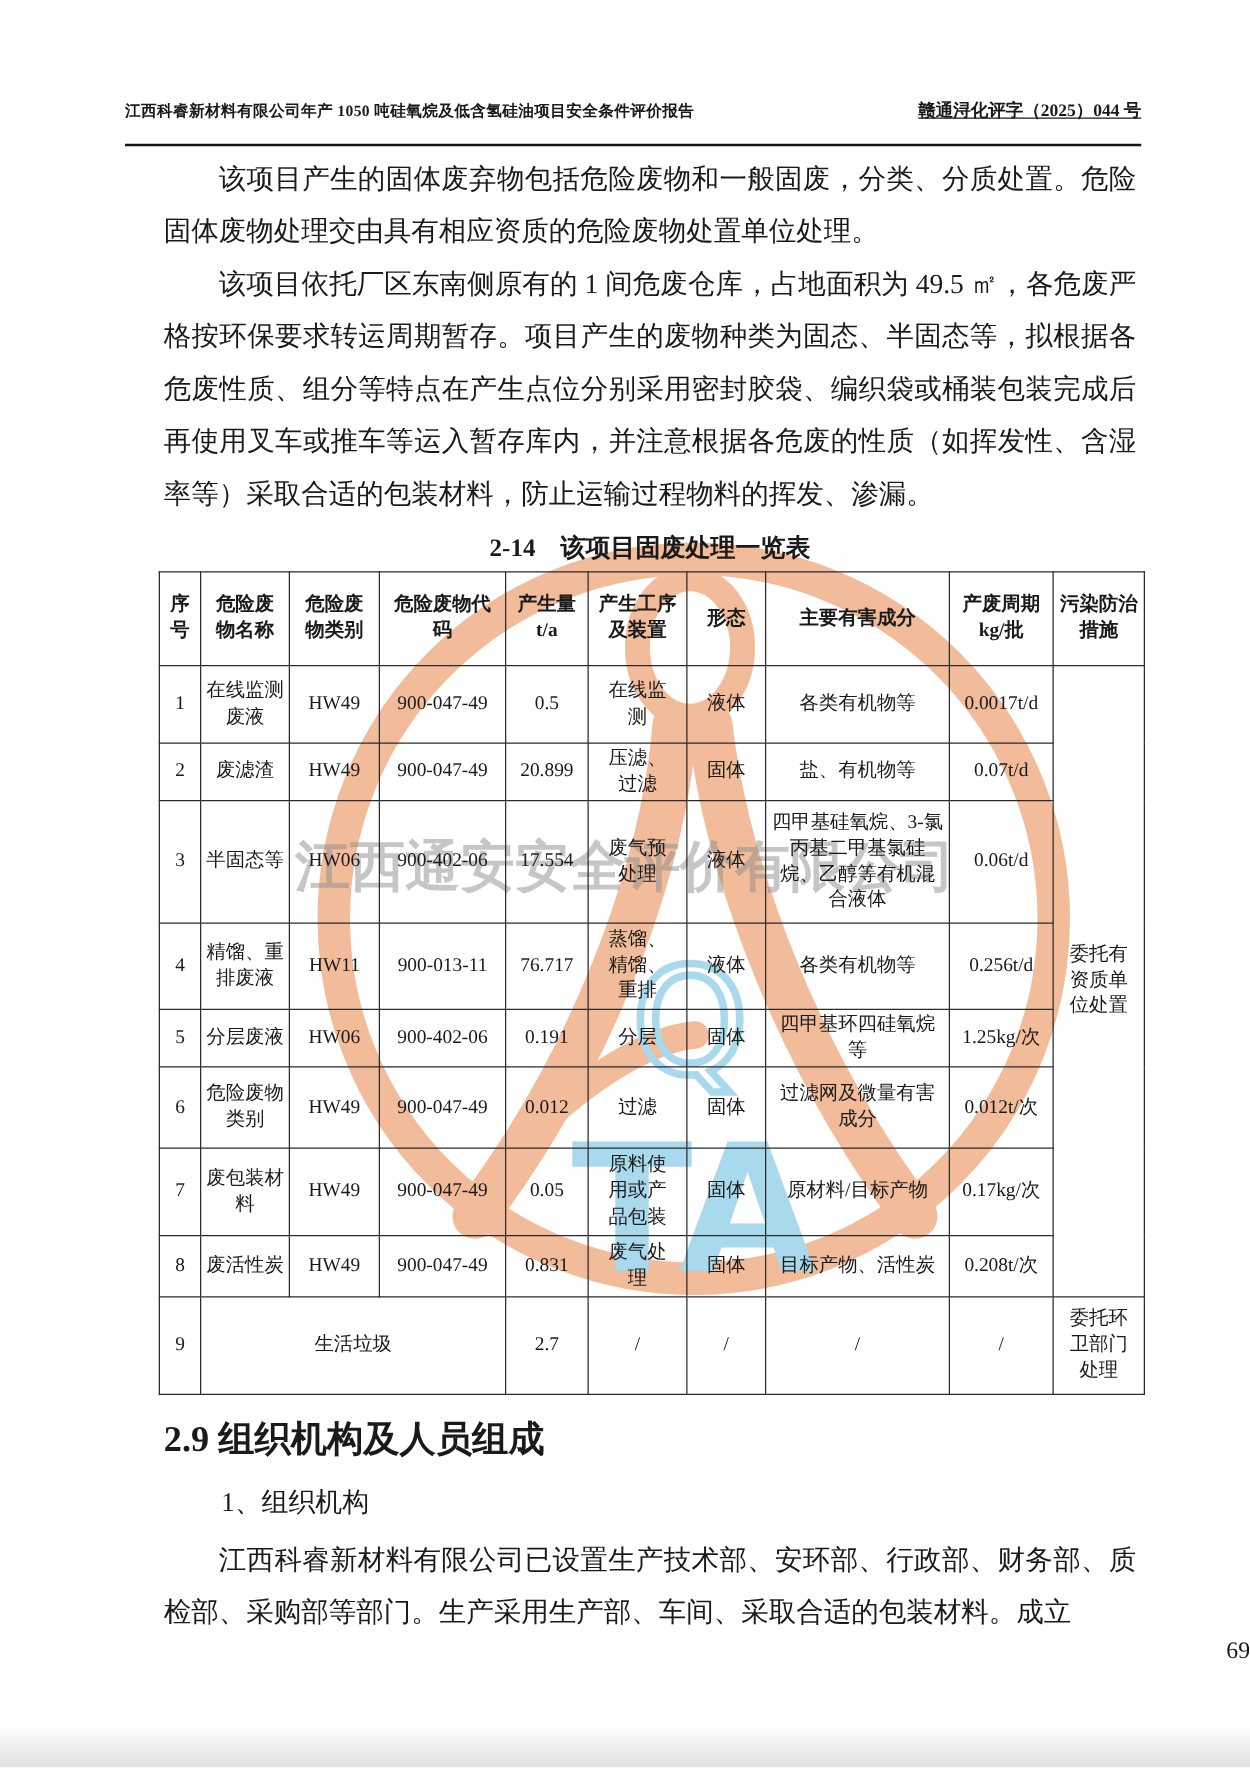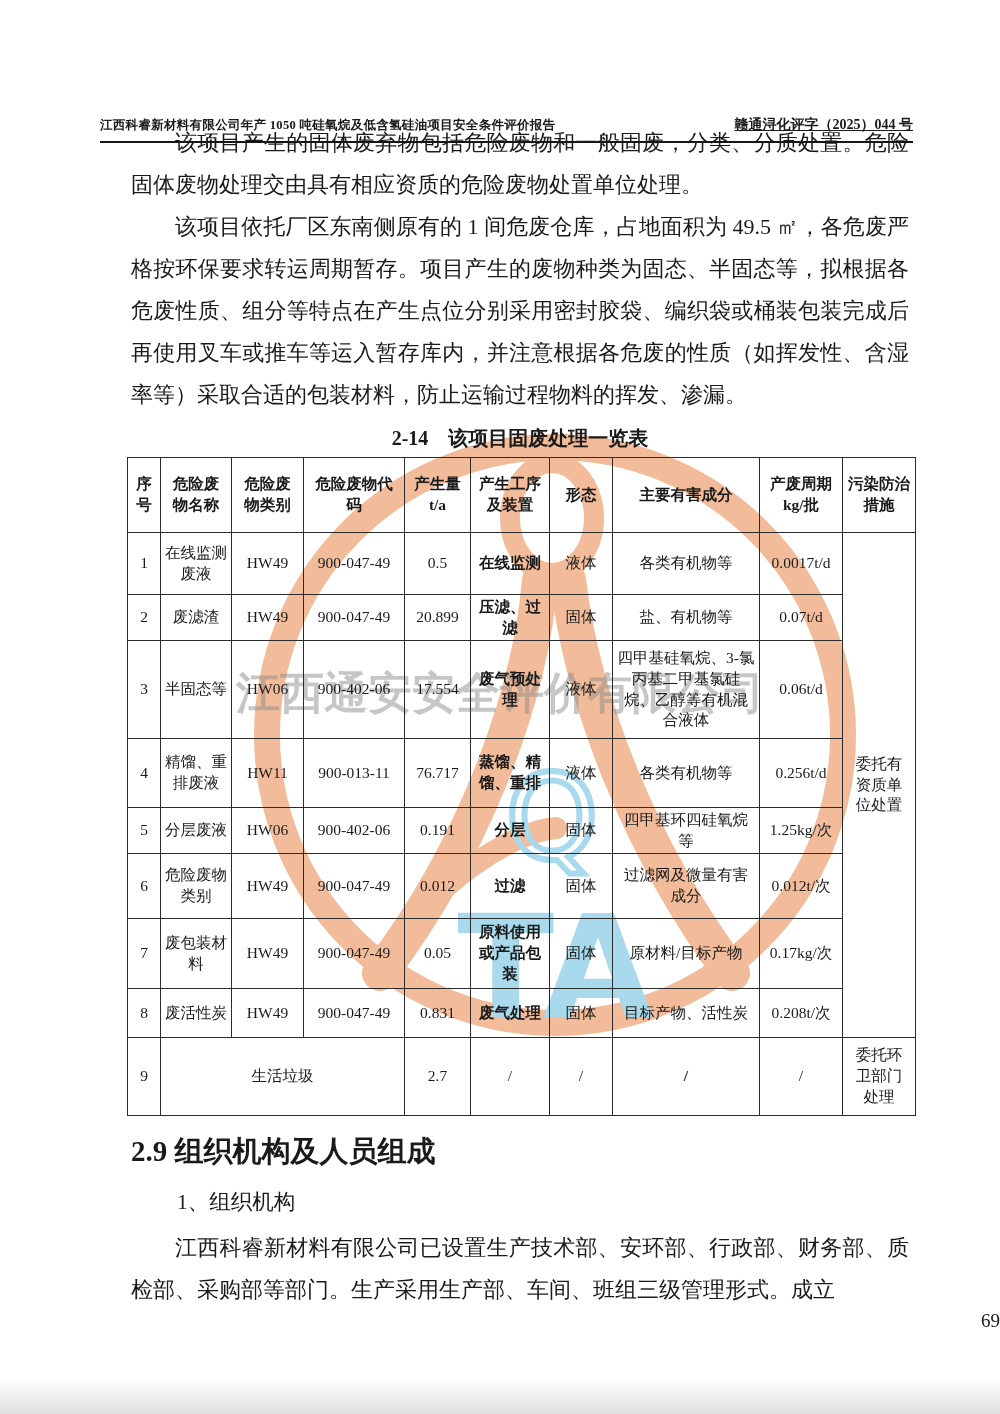--- a/index.html
+++ b/index.html
@@ -9,36 +9,36 @@
   
   .watermark{position:absolute;left:0;top:0;width:100%;height:100%;z-index:0;pointer-events:none;}
   .wm-svg{position:absolute;left:230px;top:410px;}
   .wm-company{position:absolute;top:664px;left:0;width:100%;text-align:center;
     font-size:44px;font-weight:bold;color:#8f8f8f;opacity:.5;letter-spacing:0;white-space:nowrap;}
 
   
   .content{position:absolute;left:0;top:0;width:100%;height:100%;z-index:1;}
 
   .doc-header{position:absolute;left:100px;right:87px;top:80px;border-bottom:2.5px solid #151515;
-    padding-bottom:7px;display:flex;justify-content:space-between;align-items:flex-end;margin-top:36px;}
+    padding-bottom:17px;display:flex;justify-content:space-between;align-items:flex-end;}
   .hdr-left{font-size:12.5px;font-weight:600;letter-spacing:.3px;}
   .hdr-right{font-size:14px;font-weight:bold;text-decoration:underline;white-space:nowrap;}
 
   .main{position:absolute;left:131px;top:122px;width:778px;}
   .body-p{margin:0;font-size:22px;line-height:42px;text-align:justify;text-indent:2em;}
 
   .table-title{margin:9px 0 5px;text-align:center;font-size:20px;font-weight:bold;}
 
   table.waste{border-collapse:collapse;table-layout:fixed;width:789px;margin-left:-4px;
     font-size:15.5px;line-height:1.35;}
   table.waste th,table.waste td{border:1.5px solid #2b2b2b;text-align:center;vertical-align:middle;
     padding:1px 4px;background:transparent;overflow:hidden;}
   table.waste th{font-weight:bold;padding:1px 5px;}
   table.waste td:nth-child(2){padding:1px 0;}
-  table.waste td:nth-child(6){padding:1px 3px;font-weight:bold;}
+  table.waste td:nth-child(6){padding:1px 14px;}
   thead tr{height:75px;}
   .r1{height:62px}.r2{height:46px}.r3{height:98px}.r4{height:69px}.r5{height:46px}
   .r6{height:65px}.r7{height:70px}.r8{height:49px}.r9{height:78px}
   .w3{display:inline-block;width:50px;}
 
   .sec-heading{margin:16px 0 0;font-size:29px;font-weight:bold;}
   .sec-item{margin:15px 0 0;font-size:21.5px;padding-left:46px;}
   .page-num{position:absolute;top:1310px;left:0;width:100%;text-align:right;font-size:19px;}
 
   .edge-shadow{position:absolute;left:0;bottom:0;width:100%;height:34px;
@@ -203,21 +203,21 @@
             <td>/</td>
             <td>
               <span class="w3">委托环卫部门处理</span>
             </td>
           </tr>
         </tbody>
       </table>
 
       <div class="sec-heading">2.9 组织机构及人员组成</div>
       <div class="sec-item">1、组织机构</div>
-      <p class="body-p" style="margin-top:11px">江西科睿新材料有限公司已设置生产技术部、安环部、行政部、财务部、质检部、采购部等部门。生产采用生产部、车间、班组三级管理形式。成立</p>
+      <p class="body-p" style="margin-top:11px">江西科睿新材料有限公司已设置生产技术部、安环部、行政部、财务部、质检部、采购部等部门。生产采用生产部、车间、采取合适的包装材料。成立</p>
 
     </div>
 
     <div class="page-num">69</div>
   </div>
 
   <div class="edge-shadow"></div>
 </div>
 
 </body></html>

